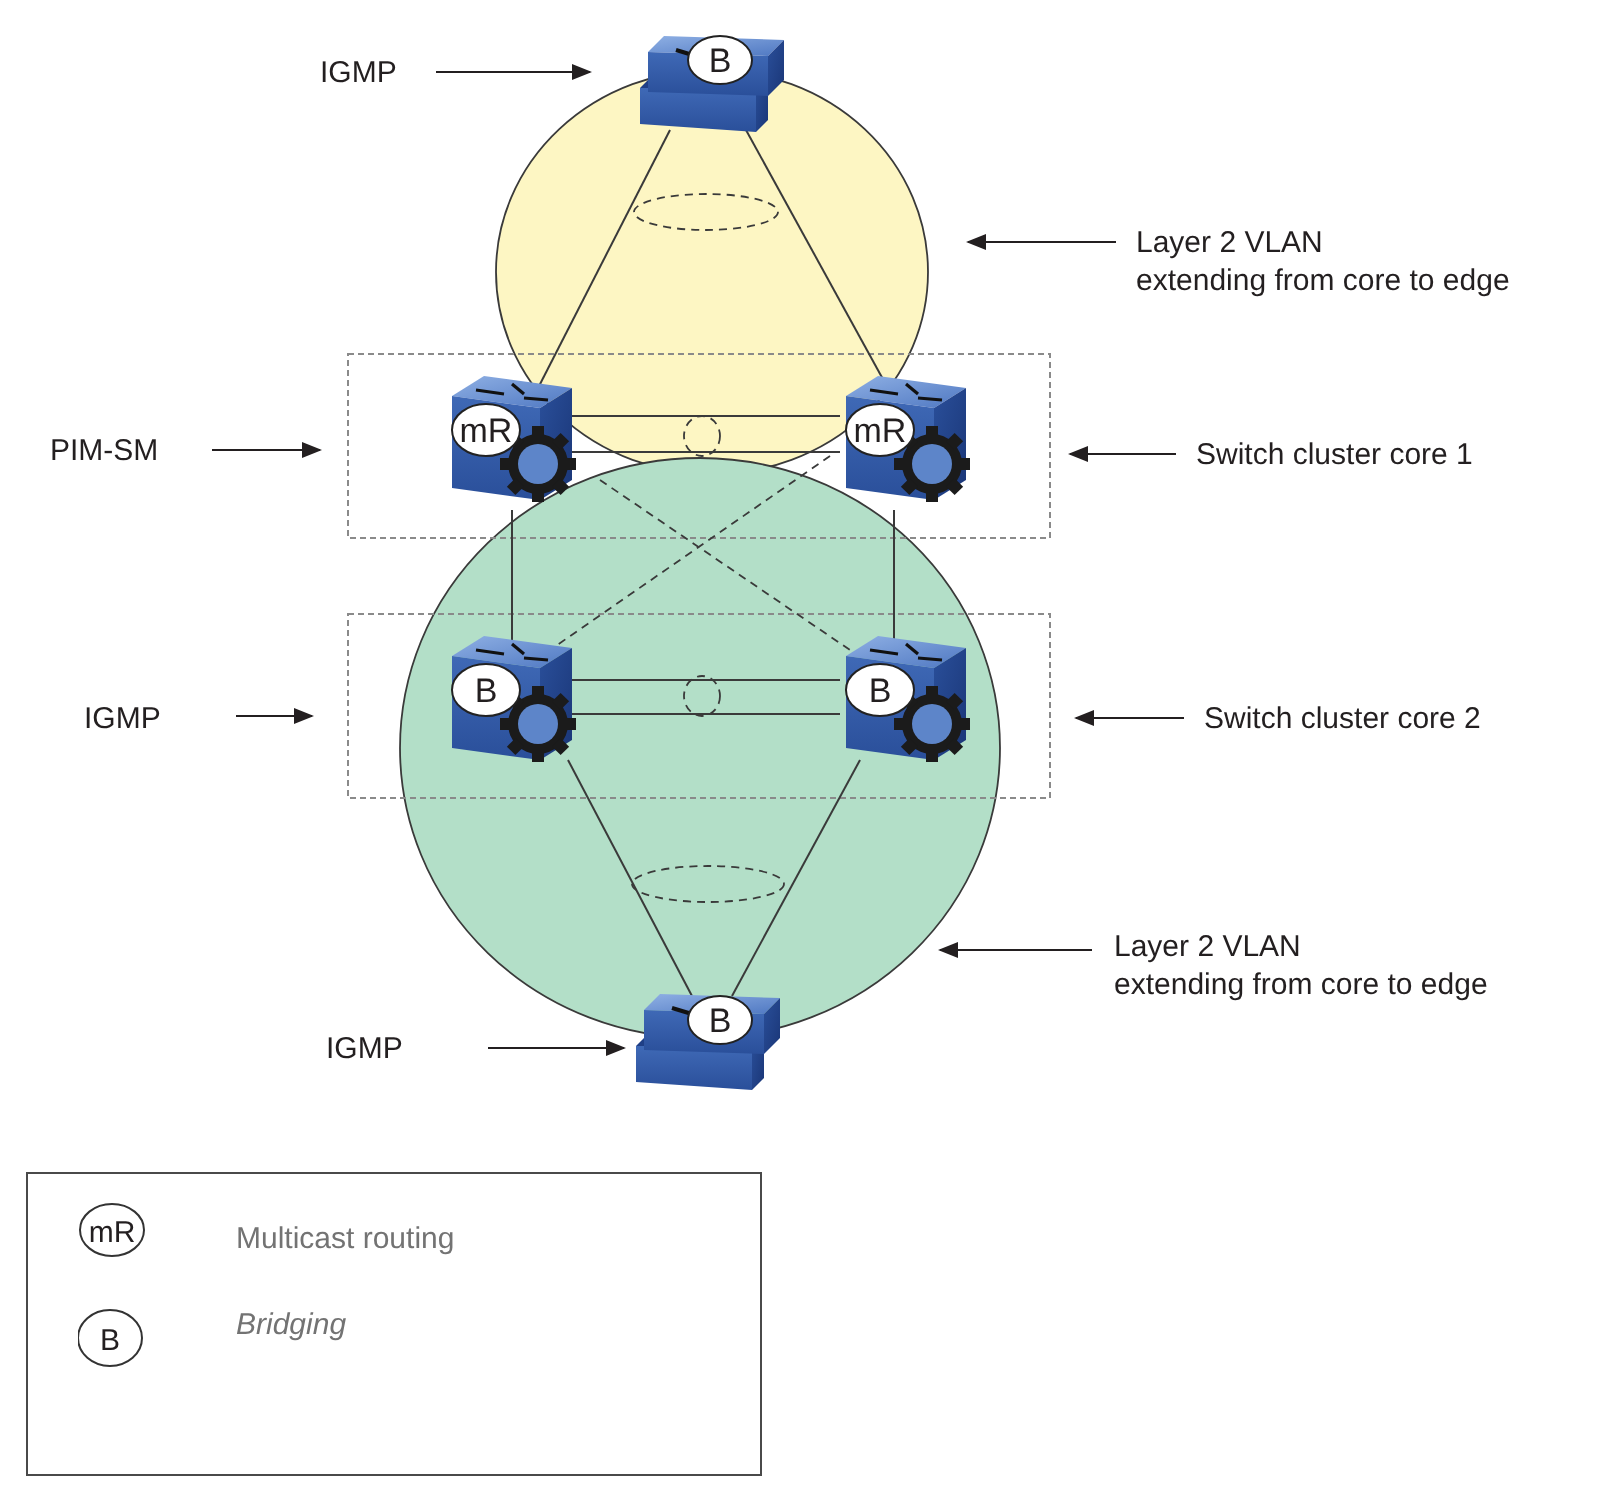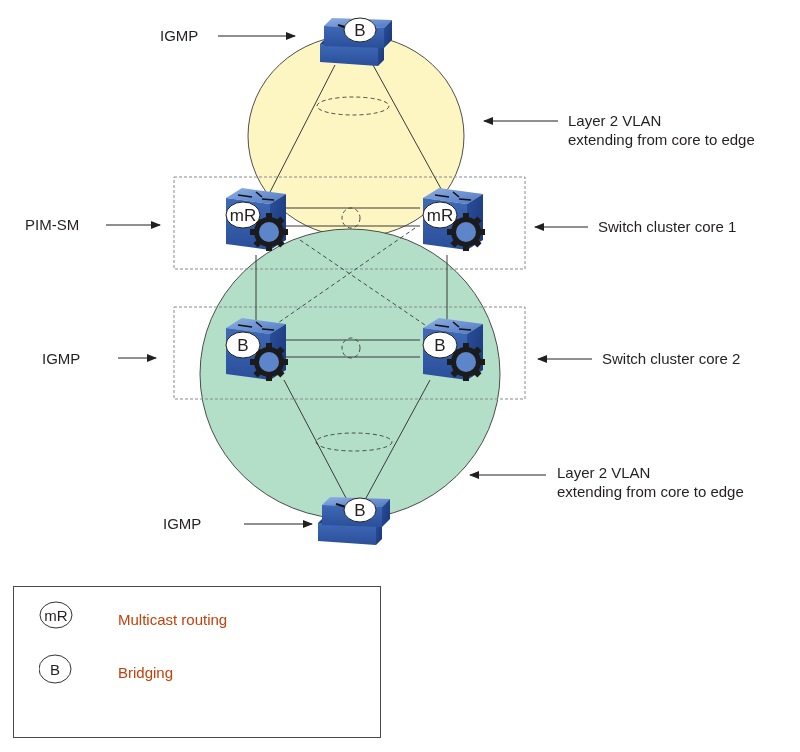--- a/index.html
+++ b/index.html
@@ -5,21 +5,21 @@
     html, body { margin: 0; padding: 0; background: #ffffff; }
     body { width: 800px; height: 752px; position: relative; overflow: hidden;
            font-family: "Liberation Sans", sans-serif; color: #231f20; }
     #diagram { position: absolute; left: 0; top: 0; width: 800px; height: 752px; }
     .lbl { font-family: "Liberation Sans", sans-serif; font-size: 15px; fill: #231f20; }
     .badge-text { font-family: "Liberation Sans", sans-serif; font-size: 17px; fill: #231f20; }
     .legend { position: absolute; left: 13px; top: 586px; width: 368px; height: 152px;
               border: 1px solid #4a4a4a; box-sizing: border-box; background: #fff; }
     .legend-row { position: absolute; left: 0; width: 100%; height: 30px; }
     .legend-sym { position: absolute; left: 25px; width: 36px; height: 30px; }
-    .legend-label { position: absolute; left: 104px; font-size: 15px; line-height: 18px; color: #c2410c; }
+    .legend-label { position: absolute; left: 104px; font-size: 15px; line-height: 18px; color: #737373; }
   </style>
 </head>
 <body>
 
 <svg id="diagram" viewBox="0 0 800 752" xmlns="http://www.w3.org/2000/svg">
   <defs>
     <marker id="arrowhead" markerWidth="10" markerHeight="8" refX="9" refY="4" orient="auto" markerUnits="userSpaceOnUse">
       <path d="M0,0 L10,4 L0,8 Z" fill="#231f20"></path>
     </marker>
     <linearGradient id="gTop" x1="0" y1="0" x2="1" y2="1">
@@ -187,15 +187,15 @@
       <ellipse cx="17" cy="14" rx="16" ry="13" fill="#fff" stroke="#333" stroke-width="1"></ellipse>
       <text x="17" y="20" text-anchor="middle" font-family="Liberation Sans, sans-serif" font-size="15" fill="#231f20">mR</text>
     </svg>
     <span class="legend-label" style="top:10px;">Multicast routing</span>
   </div>
   <div class="legend-row" style="top:67px;">
     <svg class="legend-sym" viewBox="0 0 36 30">
       <ellipse cx="16" cy="15" rx="16" ry="14" fill="#fff" stroke="#333" stroke-width="1"></ellipse>
       <text x="16" y="21" text-anchor="middle" font-family="Liberation Sans, sans-serif" font-size="15" fill="#231f20">B</text>
     </svg>
-    <span class="legend-label" style="top:10px;">Bridging</span>
+    <span class="legend-label" style="top:0;font-style:italic;">Bridging</span>
   </div>
 </div>
 
 </body></html>

